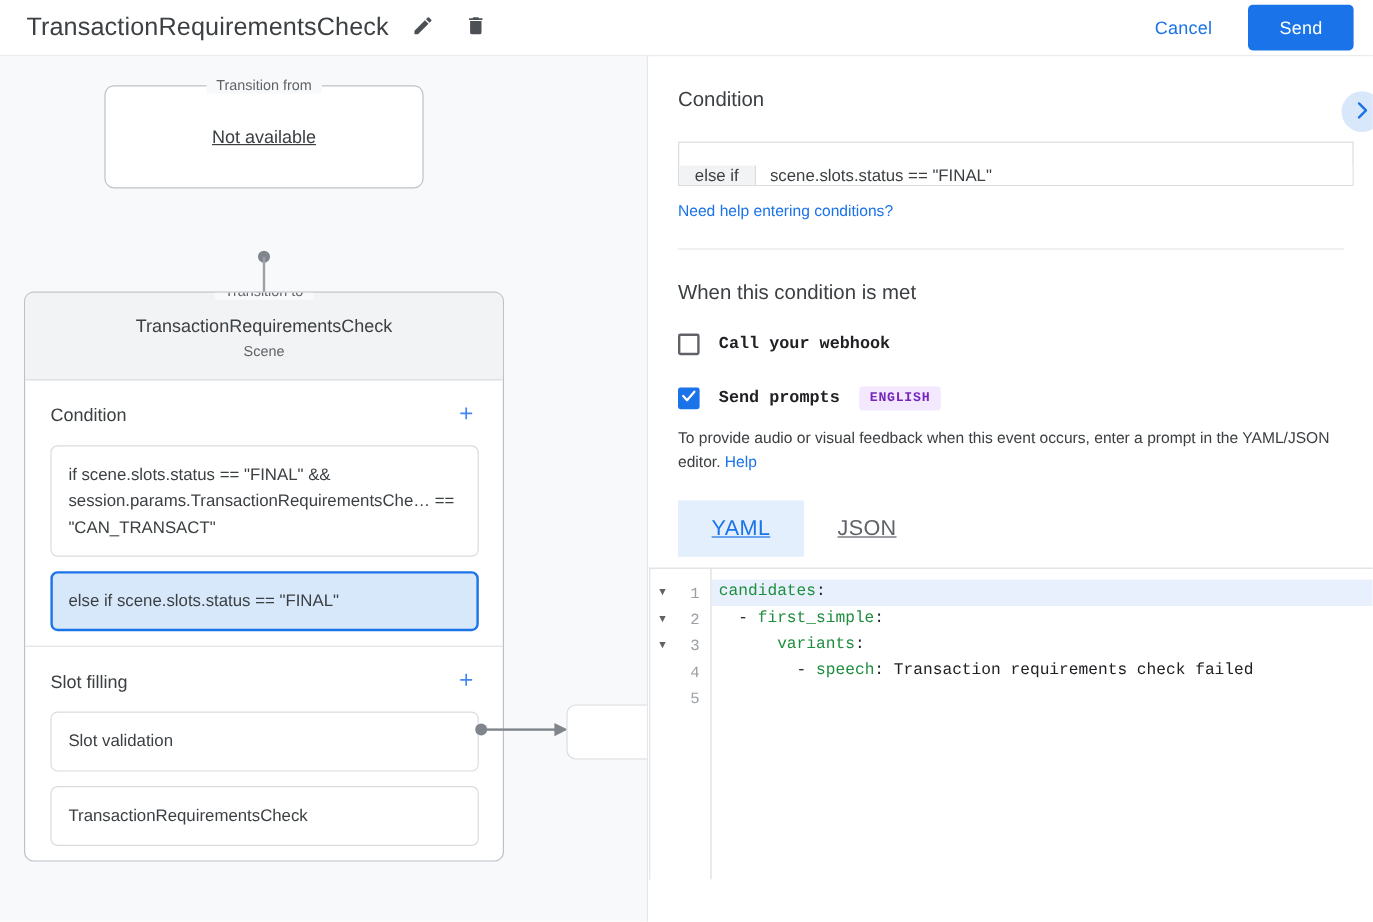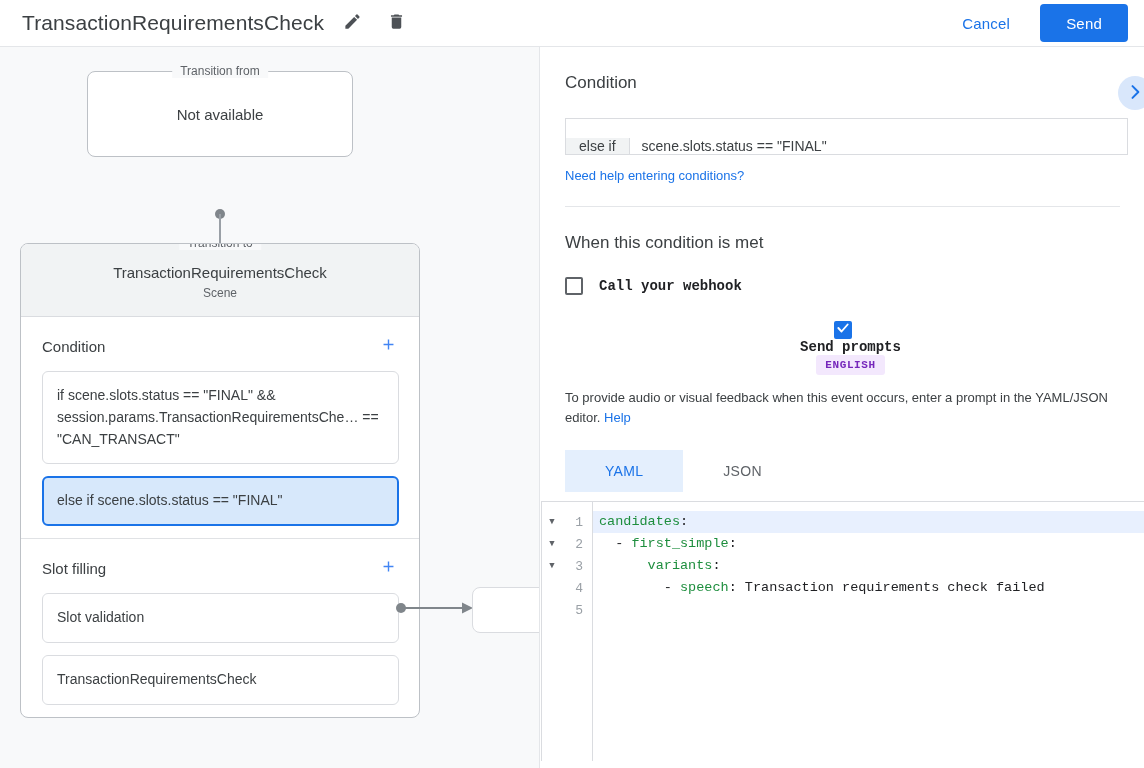--- a/index.html
+++ b/index.html
@@ -80,21 +80,21 @@
     background: #f8f9fa;
     padding: 0 8px;
     font-size: 12px;
     color: #5f6368;
     white-space: nowrap;
   }
 
   
   #transition-from {
     left: 87px; top: 24px; width: 266px; height: 86px;
-    display: flex; align-items: center; justify-content: center;
+    display: flex; align-items: center; justify-content: center; text-decoration: underline;
   }
   #transition-from .na-text { font-size: 15px; color: #3c4043; }
 
   
   .connector-dot {
     position: absolute; width: 10px; height: 10px; border-radius: 50%;
     background: #80868b;
   }
   .connector-line {
     position: absolute; background: #9aa0a6;
@@ -217,22 +217,22 @@
   .hint {
     margin-top: 13px; font-size: 13px; color: #3c4043; line-height: 1.55;
     max-width: 560px;
   }
   .hint a { color: #1a73e8; text-decoration: none; cursor: pointer; }
 
   .tabs { display: flex; margin-top: 22px; }
   .tab {
     background: transparent; border: none; cursor: pointer;
     font-family: "Liberation Sans", sans-serif;
-    font-size: 14px; color: #5f6368;
-    padding: 13px 40px; letter-spacing: 0.3px;
+    font-size: 18px; color: #5f6368;
+    padding: 13px 28px; letter-spacing: 0.3px; text-decoration: underline;
   }
   .tab.active { background: #e4effd; color: #1a73e8; font-weight: 500; }
 
   
   .editor {
     margin-top: 9px;
     border-top: 1px solid #dadce0;
     border-left: 1px solid #dadce0;
     display: flex;
     height: 260px;
@@ -380,21 +380,21 @@
     </div>
 
     <div class="pane-section" style="padding-top:26px;">
       <div class="pane-h">When this condition is met</div>
 
       <div class="check-row" style="margin-top:24px;">
         <div class="cbox"></div>
         <span class="check-label">Call your webhook</span>
       </div>
 
-      <div class="check-row" style="margin-top:26px;flex-direction:column;">
+      <div class="check-row" style="margin-top:26px;">
         <div class="cbox checked">
           <span>
             <svg width="14" height="14" viewBox="0 0 24 24" fill="none" stroke="#ffffff" stroke-width="3.2" stroke-linecap="round" stroke-linejoin="round">
               <polyline points="4 12 9.5 18 20 6"></polyline>
             </svg>
           </span>
         </div>
         <span class="check-label">Send prompts</span>
         <span class="lang-badge">ENGLISH</span>
       </div>

